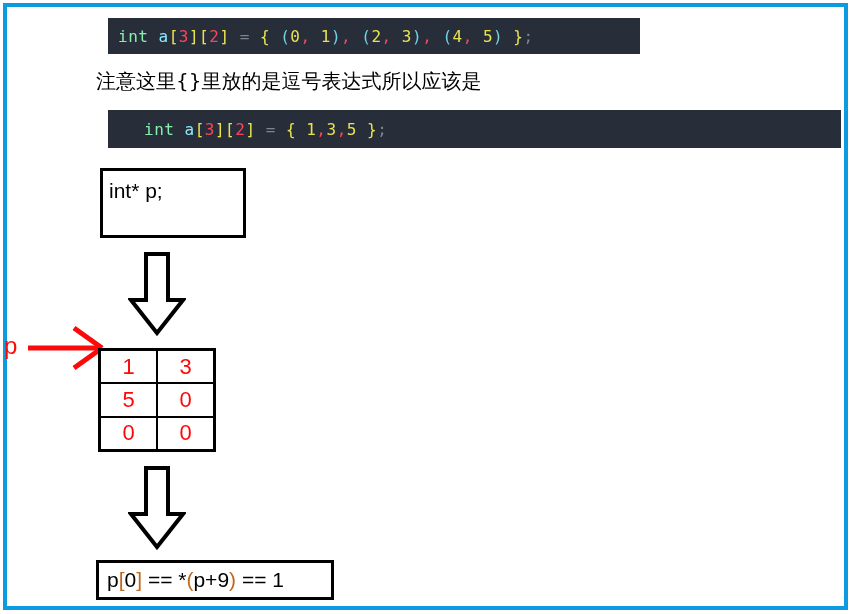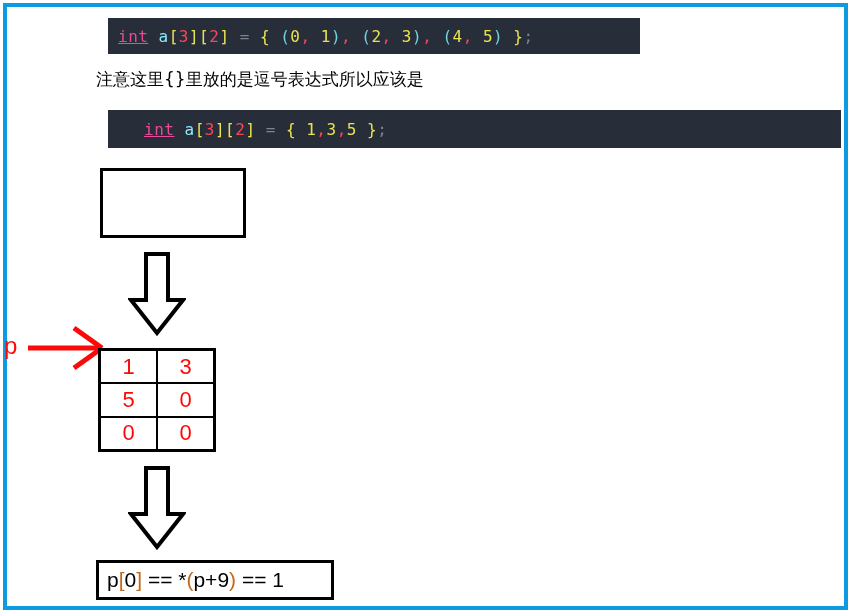--- a/index.html
+++ b/index.html
@@ -51,38 +51,38 @@
     box-sizing: border-box;
   }
   #code-block-2 {
     left: 108px;
     top: 110px;
     width: 733px;
     height: 38px;
     padding-left: 36px;
     box-sizing: border-box;
   }
-  .tok-kw    { color: #ec4899; text-decoration: underline; }
+  .tok-kw    { color: #86efac; }
   .tok-var   { color: #8be9fd; }
   .tok-brk   { color: #e7e34f; }
   .tok-num-r { color: #f9465c; }
   .tok-op    { color: #7f848e; }
   .tok-brace { color: #e7e34f; }
   .tok-paren { color: #6fd3e0; }
   .tok-num-y { color: #e7e34f; }
   .tok-comma { color: #f9465c; }
   .tok-plain { color: #abb2bf; }
 
   
   #note-text {
     position: absolute;
     left: 96px;
     top: 68px;
     font-family: "DejaVu Sans", "Liberation Sans", sans-serif;
-    font-size: 17px;
+    font-size: 20px;
     color: #000000;
     white-space: nowrap;
   }
 
   
   .plain-box {
     position: absolute;
     border: 3px solid #000000;
     background: #ffffff;
     box-sizing: border-box;
@@ -181,20 +181,21 @@
 
   <div id="frame"></div>
 
   <div id="code-block-1" class="code-block"><span class="tok-kw">int</span><span class="tok-plain"> </span><span class="tok-var">a</span><span class="tok-brk">[</span><span class="tok-num-r">3</span><span class="tok-brk">]</span><span class="tok-brk">[</span><span class="tok-num-r">2</span><span class="tok-brk">]</span><span class="tok-op"> = </span><span class="tok-brace">{</span><span class="tok-paren"> (</span><span class="tok-num-y">0</span><span class="tok-comma">,</span><span class="tok-num-y"> 1</span><span class="tok-paren">)</span><span class="tok-comma">,</span><span class="tok-paren"> (</span><span class="tok-num-y">2</span><span class="tok-comma">,</span><span class="tok-num-y"> 3</span><span class="tok-paren">)</span><span class="tok-comma">,</span><span class="tok-paren"> (</span><span class="tok-num-y">4</span><span class="tok-comma">,</span><span class="tok-num-y"> 5</span><span class="tok-paren">)</span><span class="tok-brace"> }</span><span class="tok-op">;</span></div>
 
   <div id="note-text">注意这里{}里放的是逗号表达式所以应该是</div>
 
   <div id="code-block-2" class="code-block"><span class="tok-kw">int</span><span class="tok-plain"> </span><span class="tok-var">a</span><span class="tok-brk">[</span><span class="tok-num-r">3</span><span class="tok-brk">]</span><span class="tok-brk">[</span><span class="tok-num-r">2</span><span class="tok-brk">]</span><span class="tok-op"> = </span><span class="tok-brace">{</span><span class="tok-num-y"> 1</span><span class="tok-comma">,</span><span class="tok-num-y">3</span><span class="tok-comma">,</span><span class="tok-num-y">5</span><span class="tok-brace"> }</span><span class="tok-op">;</span></div>
 
   <div id="decl-box" class="plain-box">
+    <div class="line">int* p;</div>
   </div>
 
   <div id="arrow-1" class="down-arrow">
     <svg width="58" height="84" viewBox="0 0 58 84">
       <polygon points="18,2 40,2 40,48 55,48 29,81 3,48 18,48" fill="#ffffff" stroke="#000000" stroke-width="4" stroke-linejoin="miter"></polygon>
     </svg>
   </div>
 
   <div id="p-label">p</div>
   <div id="p-arrow">

